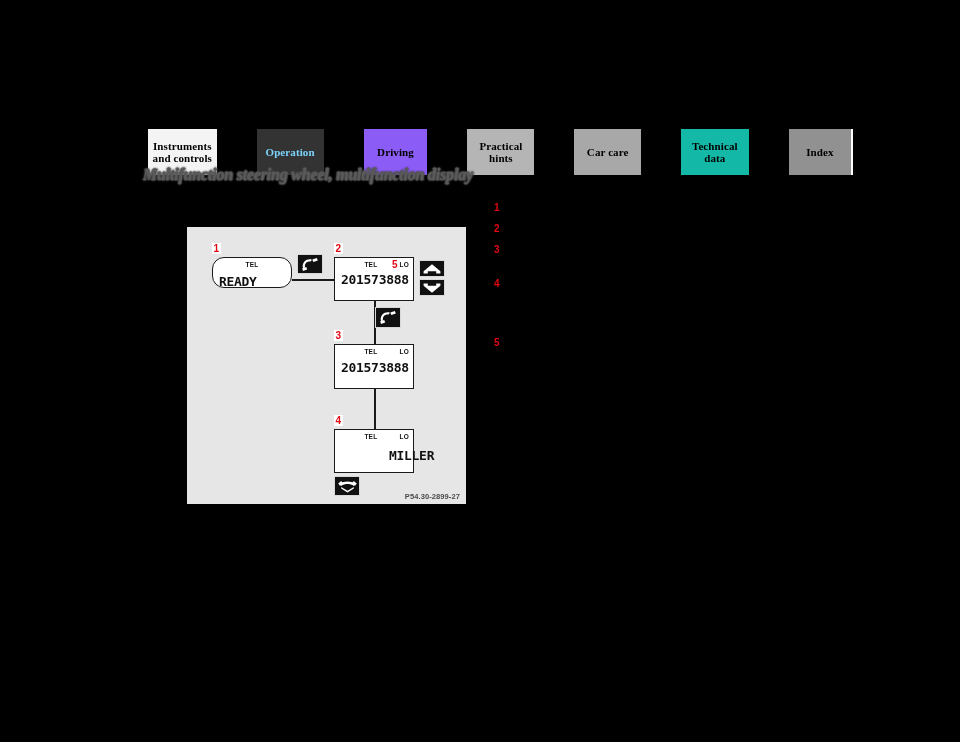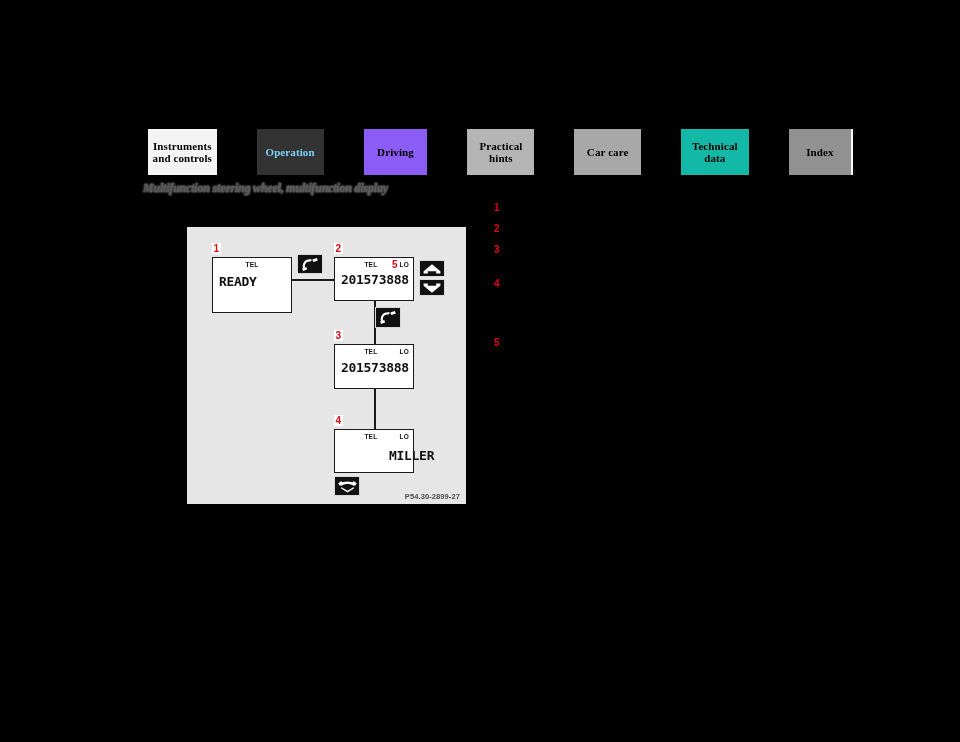--- a/index.html
+++ b/index.html
@@ -37,25 +37,25 @@
     color: #000000;
     padding: 16px 4px;
     white-space: pre-line;
     margin-left: 40px;
   }
   .tab.active { color: #7dd3fc; }
 
   
   .section-heading {
     position: absolute;
-    left: 143px; top: 181px;
+    left: 143px; top: 166px;
     font-family: "Liberation Serif", serif;
     font-weight: bold;
     font-style: italic;
-    font-size: 12px;
+    font-size: 16px;
     letter-spacing: -0.2px;
     color: #5a5a5a;
     text-shadow:
        0 0 1.2px #5a5a5a,
        1px 0 1.6px #4e4e4e,
       -1px 0 1.6px #4e4e4e,
        0 1px 1.6px #4e4e4e,
        0 -1px 1.6px #4e4e4e;
     filter: blur(0.7px);
     white-space: nowrap;
@@ -202,21 +202,21 @@
 
   <div class="section-heading">Multifunction steering wheel, multifunction display</div>
 
   <div class="figure">
 
     <div class="conn" style="left:105px; top:52px; width:42px; height:1.6px;"></div>
     <div class="conn" style="left:187px; top:62px; width:1.6px; height:55px;"></div>
     <div class="conn" style="left:187px; top:148px; width:1.6px; height:54px;"></div>
 
     <div class="callout" style="left:25px; top:16px;">1</div>
-    <div class="disp" style="left:25px; top:30px; width:80px; height:56px;">
+    <div class="disp" style="left:25px; top:30px; width:80px; height:31px;border-radius:12px;">
       <div class="tel" style="top:3px;">TEL</div>
       <div class="body left" style="top:16px;">READY</div>
     </div>
 
     <div class="icon-tile" style="left:110px; top:27px; width:26px; height:20px;">
       <svg width="20" height="15" viewBox="0 0 20 15">
         <path d="M3.2 11.6 C2.2 9.6 2.6 6.6 4.4 4.6 C6.4 2.4 9.6 1.8 12 2.8 L10.6 4.6 C9 4.1 7.2 4.6 6 5.9 C4.9 7.1 4.6 8.9 5.1 10.3 Z" fill="#ffffff"></path>
         <path d="M12.3 2.5 L16.8 0.9 L17.8 3.4 L13.3 5.0 Z" fill="#ffffff"></path>
         <path d="M2.2 11.2 L6.2 9.9 L7.2 12.6 L3.0 13.9 Z" fill="#ffffff"></path>
       </svg>

